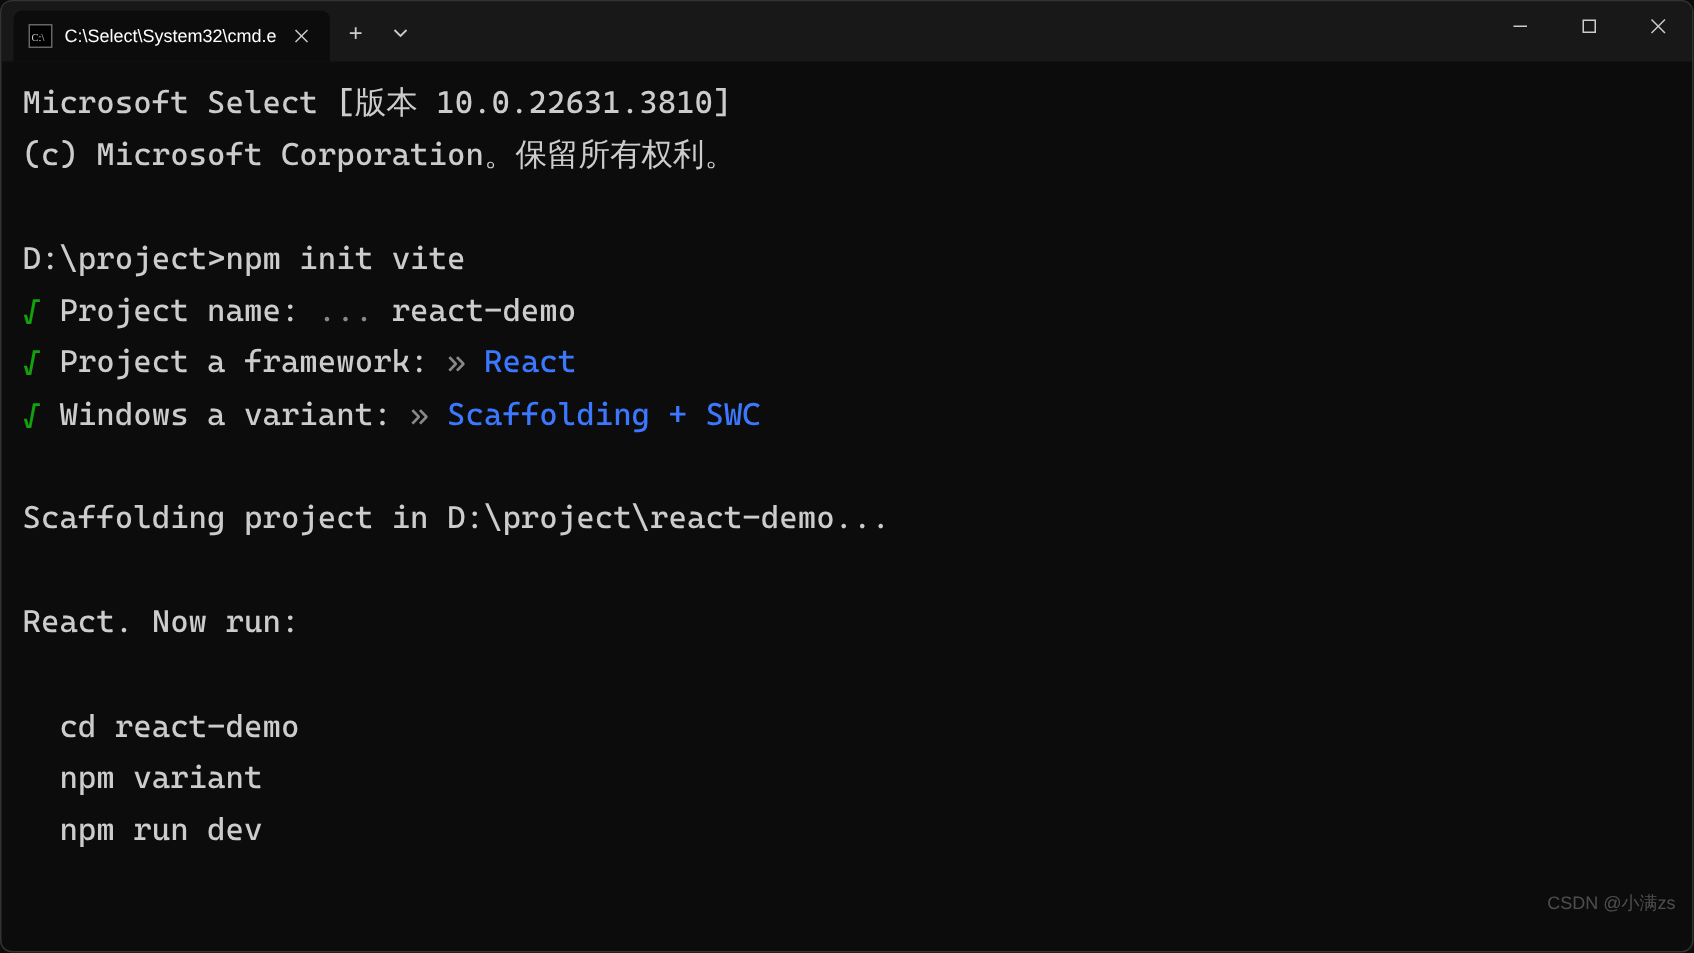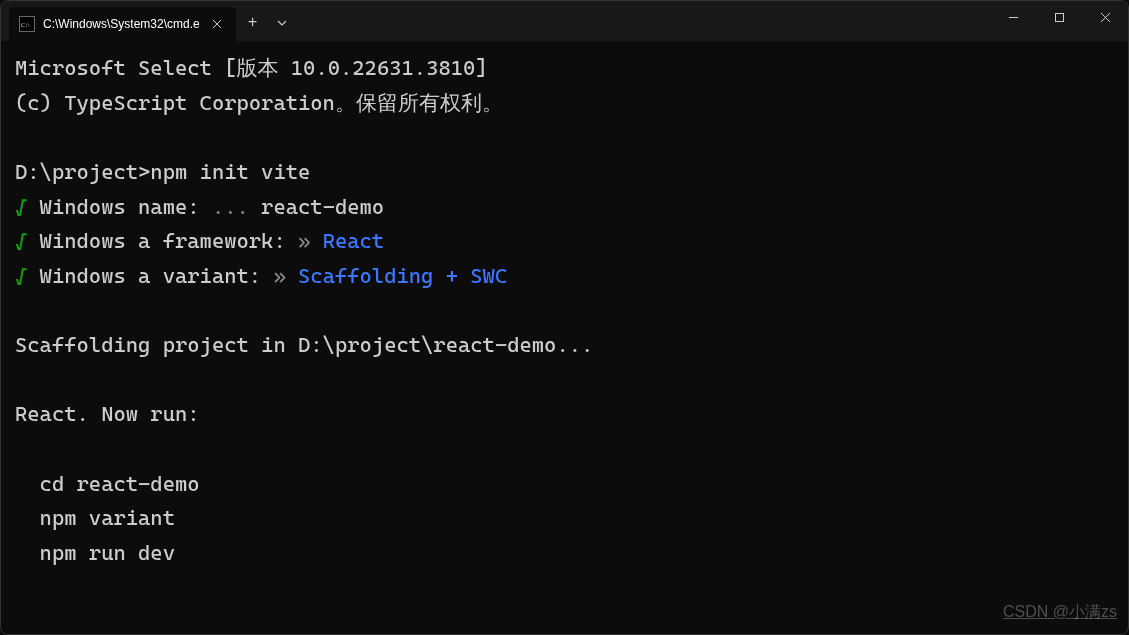--- a/index.html
+++ b/index.html
@@ -105,40 +105,39 @@
     }
     .gray {
       color: #888;
     }
     .blue {
       color: #3b78ff;
       margin-top: 20px;
     }
     .watermark {
       position: absolute;
-      bottom: 12px;
+      bottom: 24px;
       right: 12px;
       color: rgba(200,200,200,0.35);
-      font-size: 16px;
+      font-size: 12px;
       font-family: sans-serif;
-      text-decoration: underline;
     }
   </style>
 </head>
 <body>
 
 <div class="titlebar">
   <div class="tabs-section">
     <div class="tab">
       <span class="tab-icon">
         <svg width="12" height="10" viewBox="0 0 12 10">
             <text x="0" y="8" font-size="7" fill="#ccc" font-family="Consolas">C:\</text>
           </svg>
       </span>
-      <span>C:\Windows\System32\cmd.e</span>
+      <span>C:\Select\System32\cmd.e</span>
       <span class="tab-close">
         <svg width="10" height="10" viewBox="0 0 10 10">
             <line x1="1" y1="1" x2="9" y2="9" stroke="#ccc" stroke-width="1"></line>
             <line x1="9" y1="1" x2="1" y2="9" stroke="#ccc" stroke-width="1"></line>
           </svg>
       </span>
     </div>
     <div class="new-tab">+</div>
     <div class="dropdown-btn">
       <svg width="10" height="6" viewBox="0 0 10 6">
@@ -160,25 +159,25 @@
     <div class="window-btn">
       <svg width="11" height="11" viewBox="0 0 11 11">
           <line x1="1" y1="1" x2="10" y2="10" stroke-width="1"></line>
           <line x1="10" y1="1" x2="1" y2="10" stroke-width="1"></line>
         </svg>
     </div>
   </div>
 </div>
 
 <div class="terminal-body"><span>Microsoft Select [版本 10.0.22631.3810]</span>
-<span>(c) TypeScript Corporation。保留所有权利。</span>
+<span>(c) Microsoft Corporation。保留所有权利。</span>
 
 <span>D:\project&gt;npm init vite</span>
-<span class="check">√</span><span> Windows name:</span><span class="gray"> ... </span><span>react-demo</span>
-<span class="check">√</span><span> Windows a framework:</span><span class="gray"> » </span><span class="blue">React</span>
+<span class="check">√</span><span> Project name:</span><span class="gray"> ... </span><span>react-demo</span>
+<span class="check">√</span><span> Project a framework:</span><span class="gray"> » </span><span class="blue">React</span>
 <span class="check">√</span><span> Windows a variant:</span><span class="gray"> » </span><span class="blue">Scaffolding + SWC</span>
 
 <span>Scaffolding project in D:\project\react-demo...</span>
 
 <span>React. Now run:</span>
 
 <span>  cd react-demo</span>
 <span>  npm variant</span>
 <span>  npm run dev</span>
 </div>

